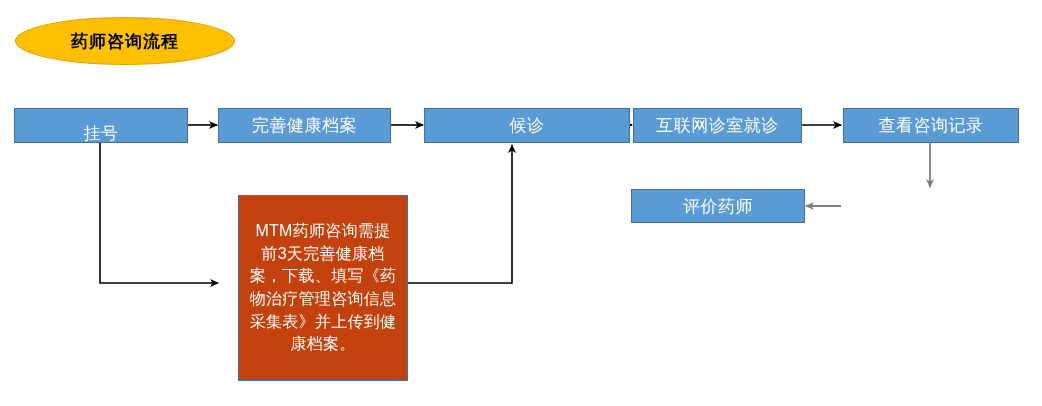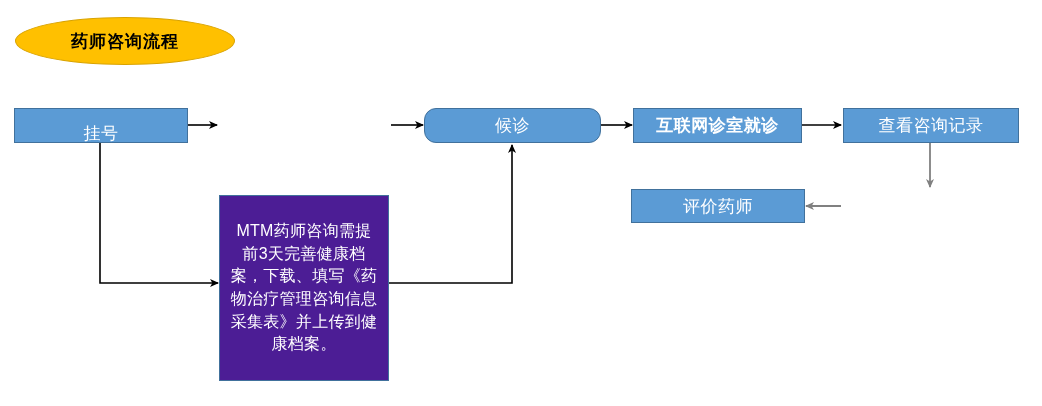--- a/index.html
+++ b/index.html
@@ -54,31 +54,32 @@
     display: flex;
     align-items: center;
     justify-content: center;
     text-align: center;
     font-size: 17px;
     letter-spacing: 1px;
   }
   .note-box {
     position: absolute;
     box-sizing: border-box;
-    background: #4c1d95;
+    background: #c2410c;
     border: 1px solid #41719C;
     color: #ffffff;
     display: flex;
     align-items: center;
     justify-content: center;
     text-align: center;
     font-size: 16px;
     line-height: 1.42;
     padding: 4px 10px;
     letter-spacing: 0.3px;
+    margin-left: 19px;
   }
   .note-box span {
     display: block;
     width: 100%;
   }
 </style>
 </head>
 <body>
 
 <div id="canvas">
@@ -111,26 +112,29 @@
   </svg>
 
   <div class="title-ellipse" style="left:15px; top:17px; width:220px; height:48px;font-weight:bold;">
     <span>药师咨询流程</span>
   </div>
 
   <div class="node" style="left:14px; top:108px; width:174px; height:35px;align-items:flex-end;">
     <span>挂号</span>
   </div>
 
+  <div class="node" style="left:218px; top:108px; width:173px; height:35px;">
+    <span>完善健康档案</span>
+  </div>
 
-  <div class="node" style="left:424px; top:108px; width:177px; height:35px;border-radius:12px;">
+  <div class="node" style="left:424px; top:108px; width:206px; height:35px;">
     <span>候诊</span>
   </div>
 
-  <div class="node" style="left:633px; top:108px; width:169px; height:35px;font-weight:bold;">
+  <div class="node" style="left:633px; top:108px; width:169px; height:35px;">
     <span>互联网诊室就诊</span>
   </div>
 
   <div class="node" style="left:843px; top:108px; width:176px; height:35px;">
     <span>查看咨询记录</span>
   </div>
 
 
   <div class="node" style="left:631px; top:189px; width:174px; height:34px;">
     <span>评价药师</span>

